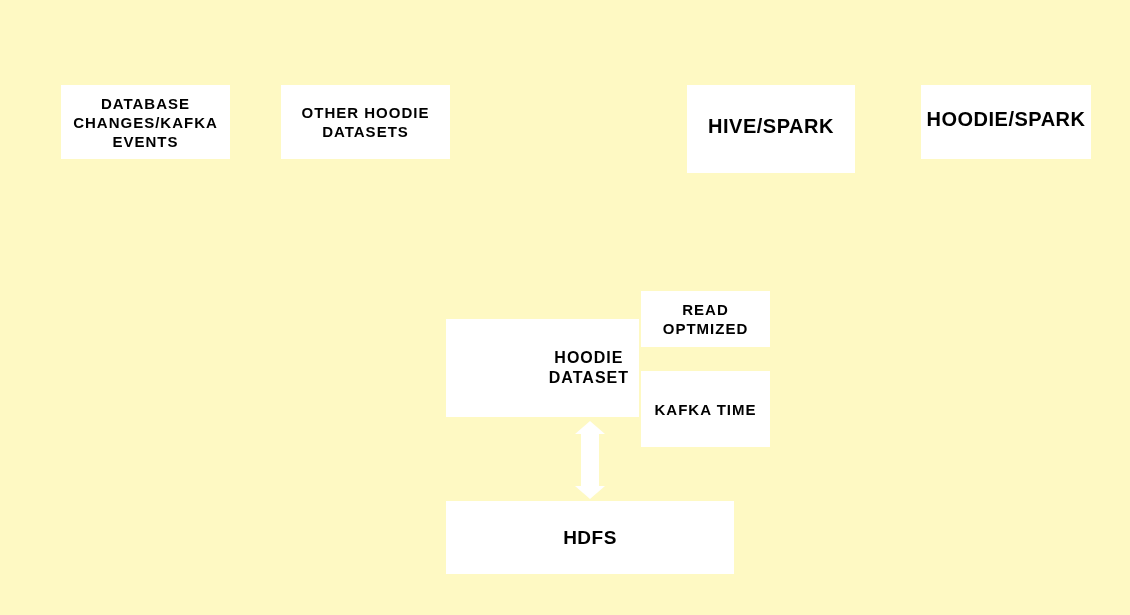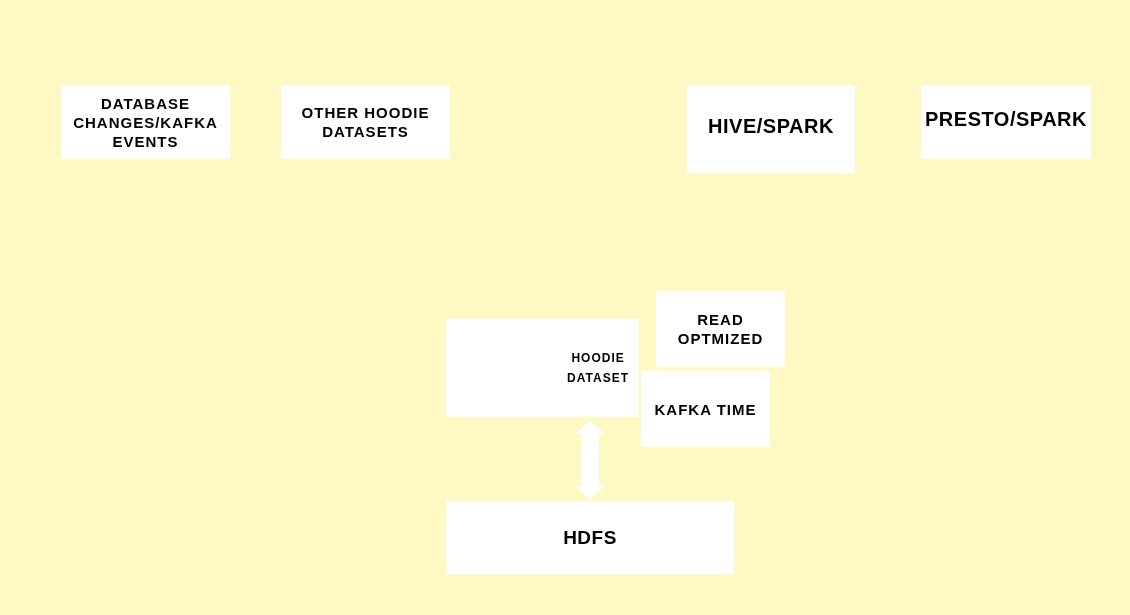--- a/index.html
+++ b/index.html
@@ -43,27 +43,27 @@
     padding-bottom: 6px;
   }
   .node-presto-spark {
     left: 921px; top: 85px; width: 170px; height: 74px;
     font-size: 20px; letter-spacing: 0.5px;
     padding-bottom: 6px;
   }
   
   .node-hoodie-dataset {
     left: 446px; top: 319px; width: 193px; height: 98px;
-    font-size: 12px; line-height: 20px; letter-spacing: 1px;
+    font-size: 16px; line-height: 20px; letter-spacing: 1px;
     justify-content: flex-end;
     padding-right: 10px;
   }
   
   .node-read-optmized {
-    left: 656px; top: 291px; width: 129px; height: 76px;
+    left: 641px; top: 291px; width: 129px; height: 56px;
     font-size: 15px; line-height: 19px; letter-spacing: 1px;
   }
   .node-real-time {
     left: 641px; top: 371px; width: 129px; height: 76px;
     font-size: 15px; line-height: 19px; letter-spacing: 1px;
   }
   
   .node-hdfs {
     left: 446px; top: 501px; width: 288px; height: 73px;
     font-size: 19px; letter-spacing: 0.5px;
@@ -82,21 +82,21 @@
 
   <div class="node node-database">DATABASE
 CHANGES/KAFKA
 EVENTS</div>
 
   <div class="node node-other-hoodie">OTHER HOODIE
 DATASETS</div>
 
   <div class="node node-hive-spark">HIVE/SPARK</div>
 
-  <div class="node node-presto-spark">PRESTO/SPARK</div>
+  <div class="node node-presto-spark">HOODIE/SPARK</div>
 
   <div class="node node-hoodie-dataset">HOODIE
 DATASET</div>
 
   <div class="node node-read-optmized">READ
 OPTMIZED</div>
 
   <div class="node node-real-time">KAFKA TIME</div>
 
   <div class="node node-hdfs">HDFS</div>

